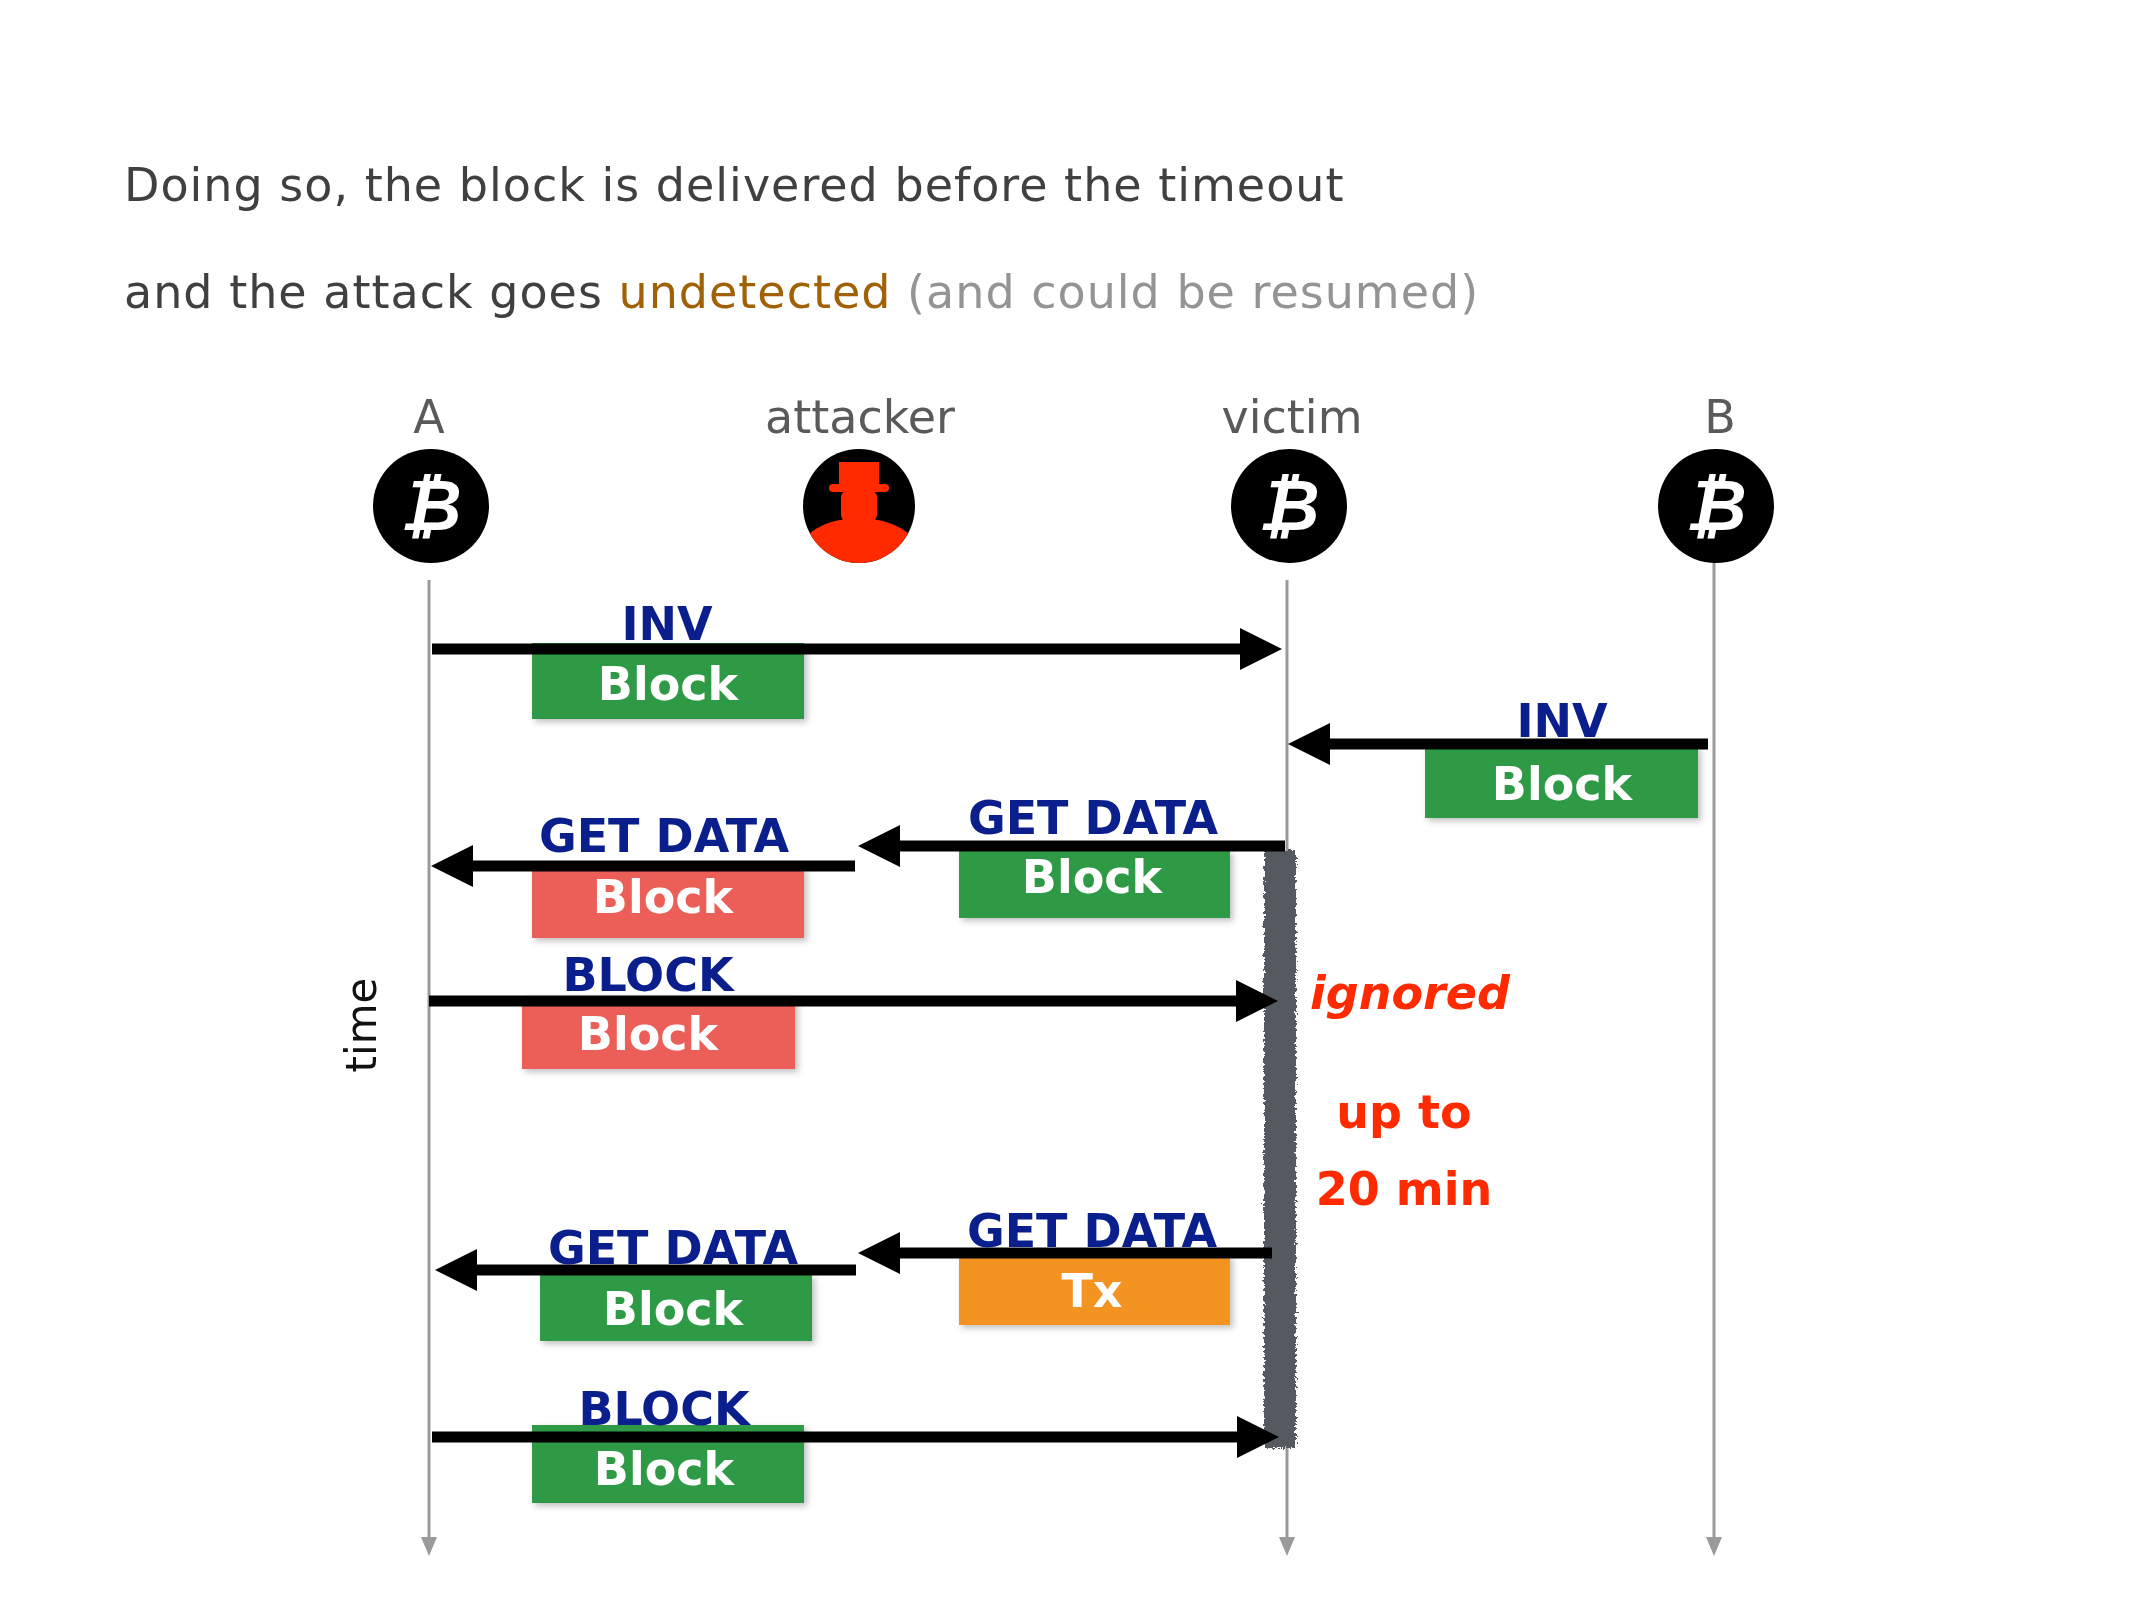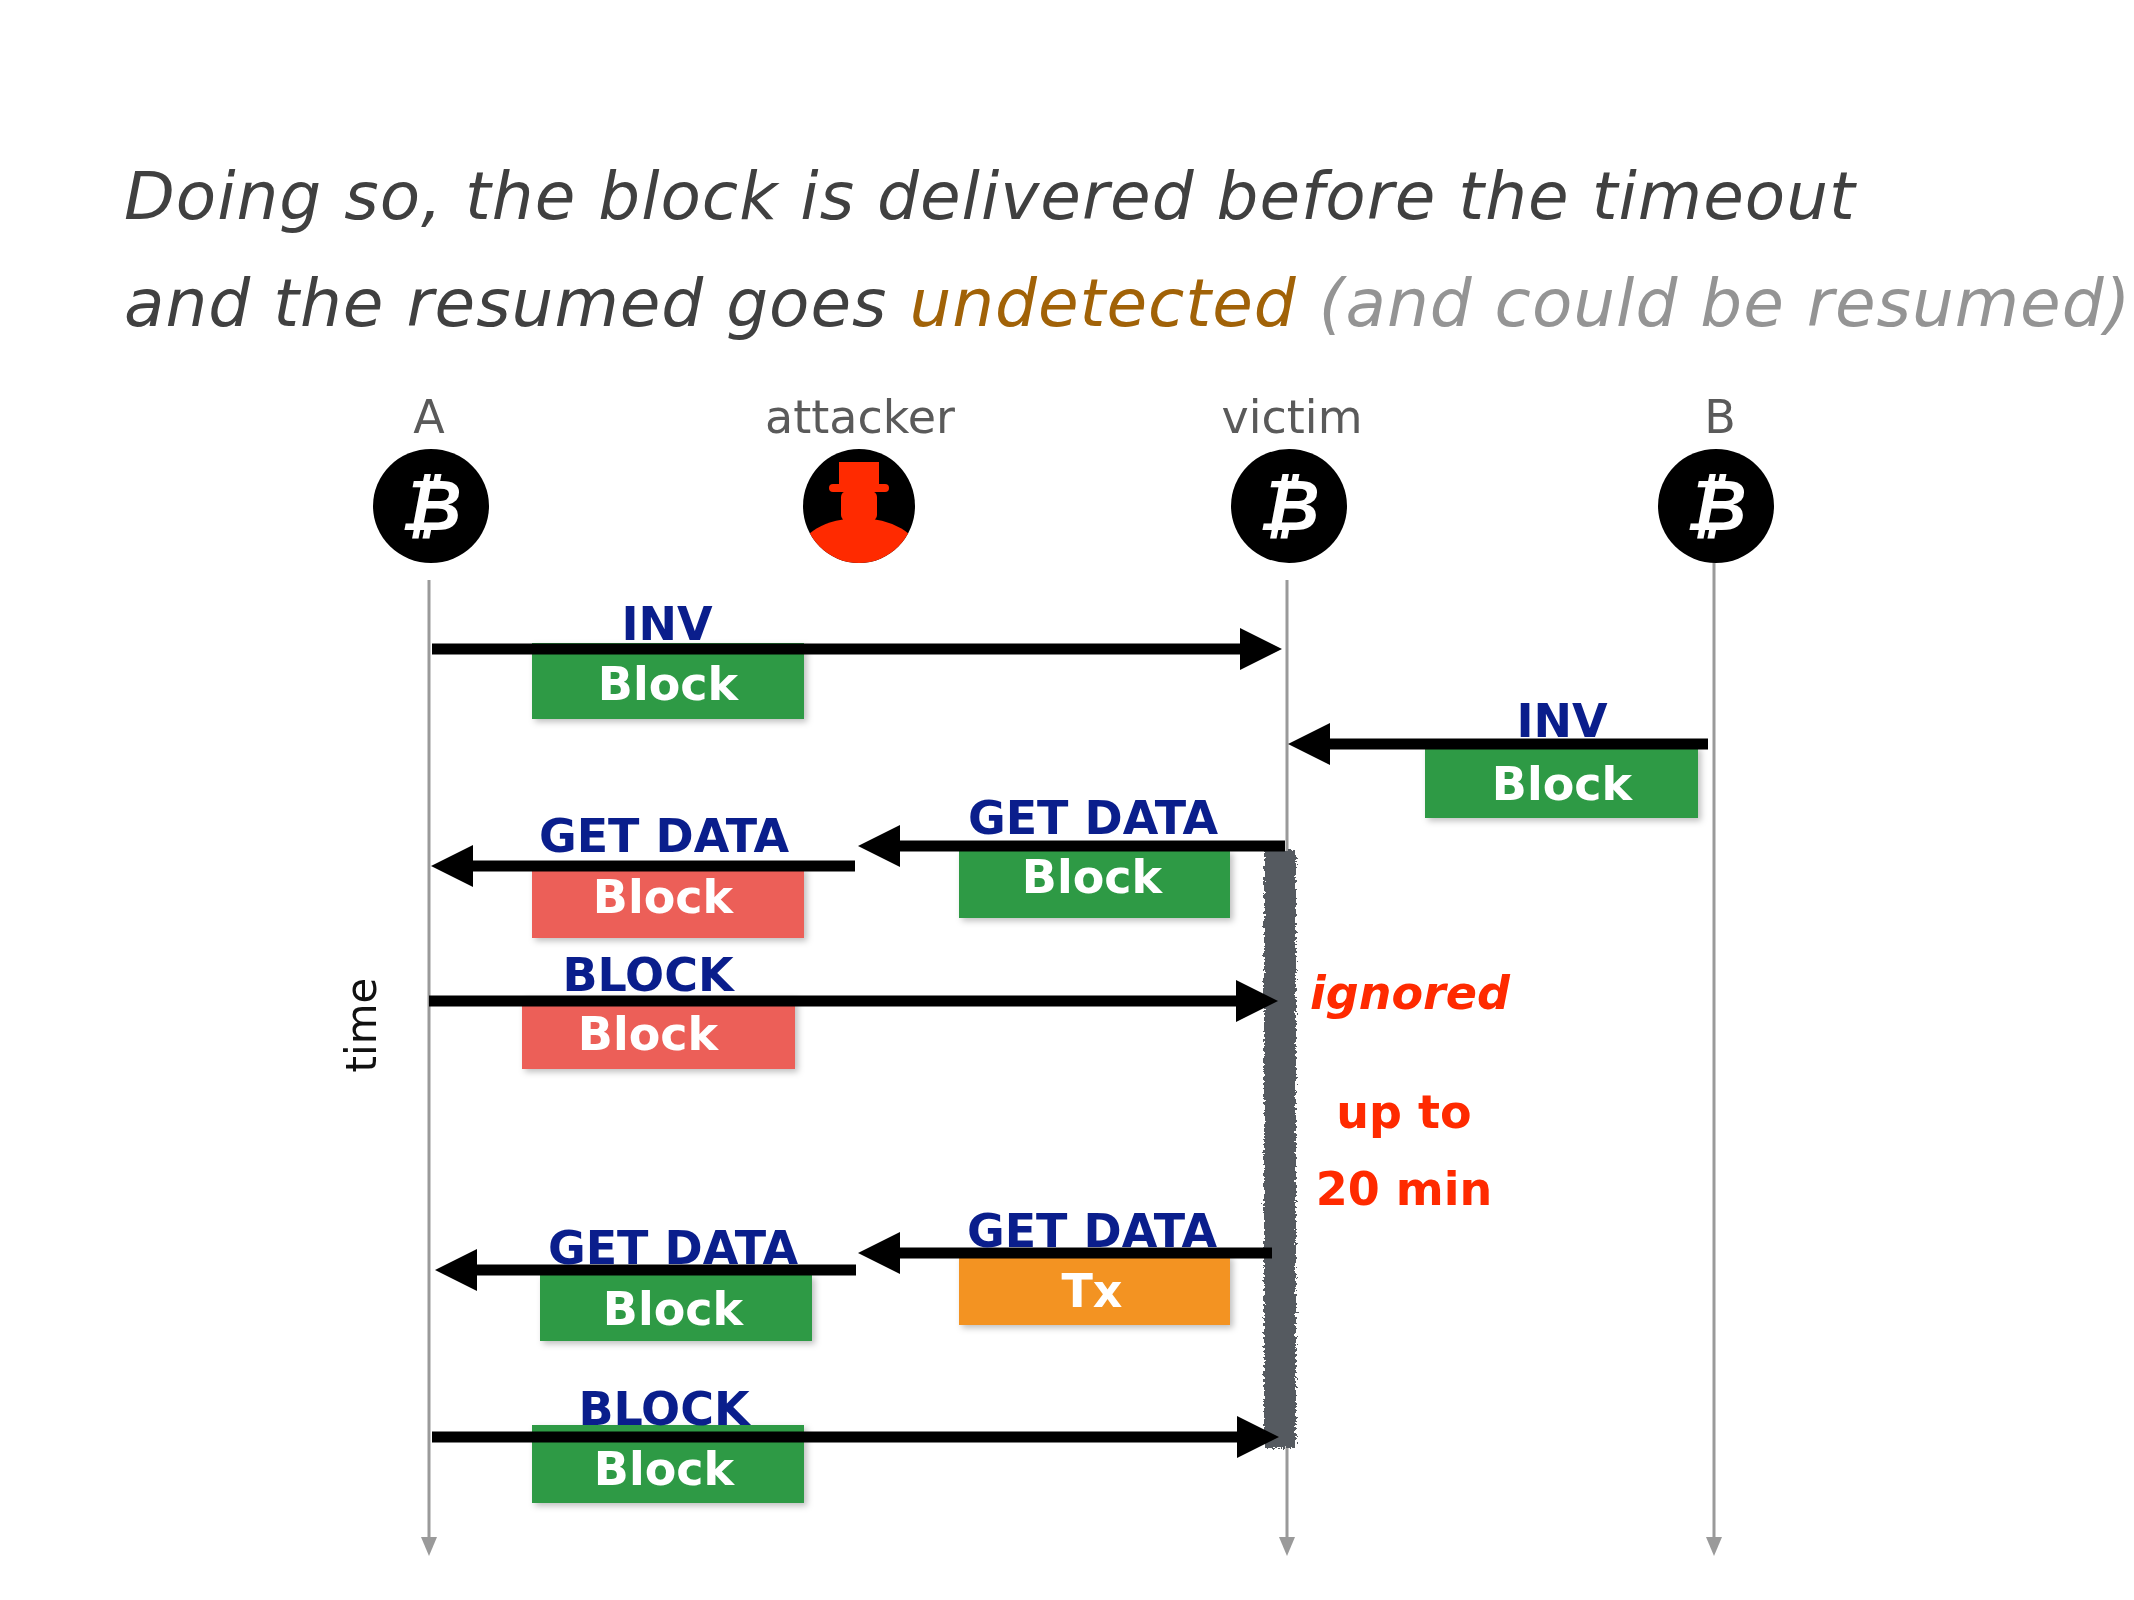--- a/index.html
+++ b/index.html
@@ -1,36 +1,36 @@
 <!DOCTYPE html>
 <html><head>
 <meta charset="utf-8">
 <style>
   html, body { margin: 0; padding: 0; background: #ffffff; }
   body { width: 2134px; height: 1600px; position: relative; overflow: hidden;
          font-family: "DejaVu Sans", sans-serif; }
-  .title { position: absolute; left: 124px; font-size: 66px; color: #404040;
-           letter-spacing: 1px; white-space: nowrap; font-family: "DejaVu Sans", sans-serif; font-style: italic; }
+  .title { position: absolute; left: 124px; font-size: 46px; color: #404040;
+           letter-spacing: 1px; white-space: nowrap; font-family: "DejaVu Sans", sans-serif; }
   #title-line-1 { top: 158px; }
   #title-line-2 { top: 265px; }
   .hl-red { color: #a16207; }
   .hl-gray { color: #949494; }
   svg#diagram { position: absolute; left: 0; top: 0; }
   .node-label { font-family: "DejaVu Sans", sans-serif; font-size: 46px; fill: #5a5a5a; text-anchor: middle; }
   .msg-label { font-family: "DejaVu Sans", sans-serif; font-weight: bold; font-size: 46px; fill: #0a1e8c; text-anchor: middle; }
   .box-label { font-family: "DejaVu Sans", sans-serif; font-weight: bold; font-size: 46px; fill: #ffffff; text-anchor: middle; }
   .note { font-family: "DejaVu Sans", sans-serif; font-weight: bold; font-size: 46px; fill: #ff2a00; text-anchor: middle; }
   .note-italic { font-style: italic; }
   .time-label { font-family: "DejaVu Sans", sans-serif; font-size: 42px; fill: #111111; text-anchor: middle; }
 </style>
 </head>
 <body>
 
 <div class="title" id="title-line-1">Doing so, the block is delivered before the timeout</div>
-<div class="title" id="title-line-2"><span>and the resumed goes </span><span class="hl-red">undetected</span><span class="hl-gray"> (and could be resumed)</span></div>
+<div class="title" id="title-line-2"><span>and the attack goes </span><span class="hl-red">undetected</span><span class="hl-gray"> (and could be resumed)</span></div>
 
 <svg id="diagram" width="2134" height="1600" viewBox="0 0 2134 1600" xmlns="http://www.w3.org/2000/svg">
   <defs>
     <filter id="rough" x="-50%" y="-5%" width="200%" height="110%">
       <feTurbulence type="fractalNoise" baseFrequency="0.35" numOctaves="2" seed="3" result="n"></feTurbulence>
       <feDisplacementMap in="SourceGraphic" in2="n" scale="7"></feDisplacementMap>
     </filter>
     <filter id="shadow" x="-5%" y="-10%" width="115%" height="130%">
       <feDropShadow dx="3" dy="3" stdDeviation="3" flood-color="#000" flood-opacity="0.25"></feDropShadow>
     </filter>

